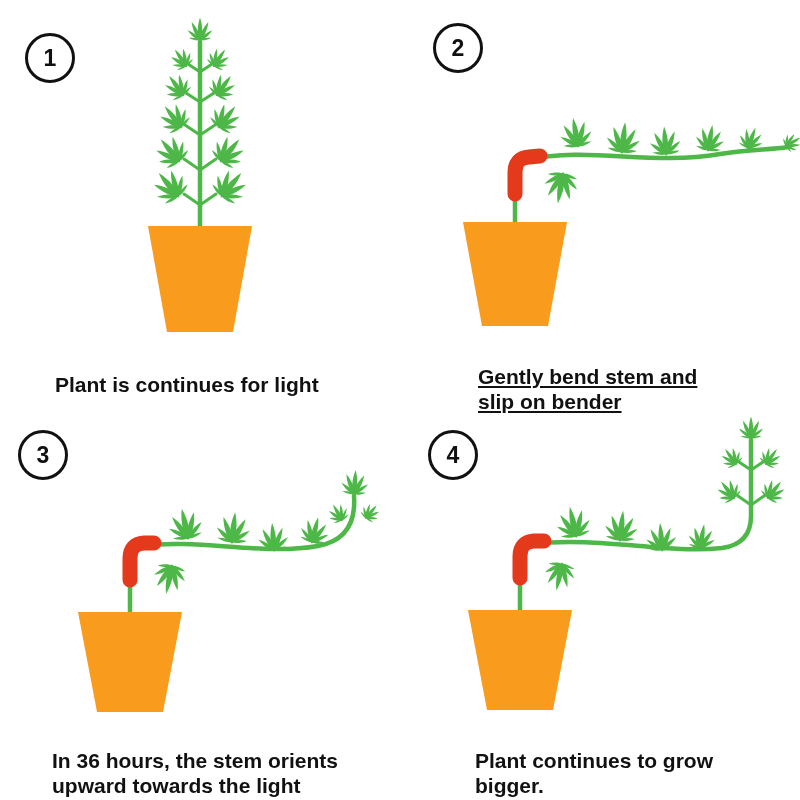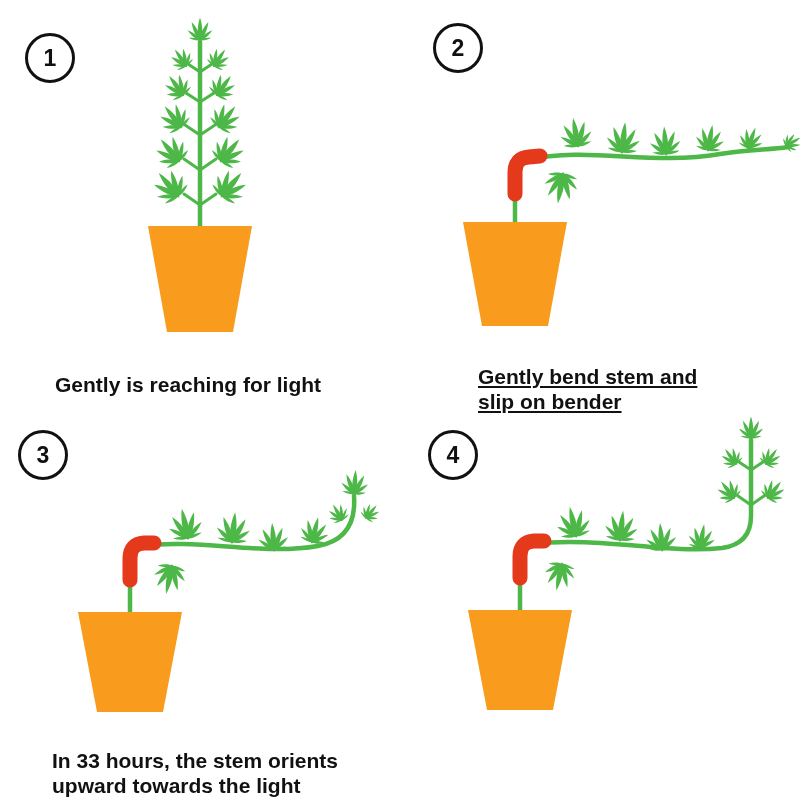--- a/index.html
+++ b/index.html
@@ -99,21 +99,21 @@
         <use href="#leaf" transform="translate(181,127) rotate(-38) scale(0.88)"></use>
         <use href="#leaf" transform="translate(219,127) rotate(38) scale(0.88)"></use>
         <use href="#leaf" transform="translate(183,95) rotate(-36) scale(0.78)"></use>
         <use href="#leaf" transform="translate(217,95) rotate(36) scale(0.78)"></use>
         <use href="#leaf" transform="translate(186,66) rotate(-34) scale(0.66)"></use>
         <use href="#leaf" transform="translate(214,66) rotate(34) scale(0.66)"></use>
         <use href="#leaf" transform="translate(200,40) scale(0.75)"></use>
       </g>
       <path class="pot" d="M148 226 L252 226 L233 332 L167 332 Z"></path>
     </svg>
-    <p class="caption">Gently is reaching for light</p>
+    <p class="caption">Plant is continues for light</p>
   </div>
 
   <div class="panel p2">
     <div class="badge">
       <span>2</span>
     </div>
     <svg class="illustration" viewBox="0 0 400 400">
       <g class="plant-fill">
         <line class="stem" x1="115" y1="224" x2="115" y2="178"></line>
         <path class="stem" d="M126 160 C190 146 250 166 320 154 C350 149 370 150 388 147"></path>
@@ -145,21 +145,21 @@
         <use href="#leaf" transform="translate(232,142) rotate(6)"></use>
         <use href="#leaf" transform="translate(274,150) rotate(-4) scale(0.9)"></use>
         <use href="#leaf" transform="translate(312,142) rotate(14) scale(0.85)"></use>
         <use href="#leaf" transform="translate(342,120) rotate(-30) scale(0.6)"></use>
         <use href="#leaf" transform="translate(354,94) rotate(4) scale(0.8)"></use>
         <use href="#leaf" transform="translate(366,118) rotate(40) scale(0.55)"></use>
       </g>
       <path class="bender" d="M130 180 L130 158 Q130 144 144 143 L154 143"></path>
       <path class="pot" d="M78 212 L182 212 L163 312 L97 312 Z"></path>
     </svg>
-    <p class="caption">In 33 hours, the stem orients
+    <p class="caption">In 36 hours, the stem orients
 upward towards the light</p>
   </div>
 
   <div class="panel p4">
     <div class="badge">
       <span>4</span>
     </div>
     <svg class="illustration" viewBox="0 0 400 400">
       <g class="plant-fill">
         <line class="stem" x1="120" y1="212" x2="120" y2="166"></line>
@@ -175,15 +175,17 @@
         <line class="stem thin" x1="351" y1="70" x2="363" y2="62"></line>
         <use href="#leaf" transform="translate(334,98) rotate(-38) scale(0.7)"></use>
         <use href="#leaf" transform="translate(368,98) rotate(38) scale(0.7)"></use>
         <use href="#leaf" transform="translate(336,64) rotate(-36) scale(0.62)"></use>
         <use href="#leaf" transform="translate(366,64) rotate(36) scale(0.62)"></use>
         <use href="#leaf" transform="translate(351,38) scale(0.72)"></use>
       </g>
       <path class="bender" d="M120 178 L120 156 Q120 142 134 141 L144 141"></path>
       <path class="pot" d="M68 210 L172 210 L153 310 L87 310 Z"></path>
     </svg>
+    <p class="caption">Plant continues to grow
+bigger.</p>
   </div>
 
 </div>
 
 </body></html>

